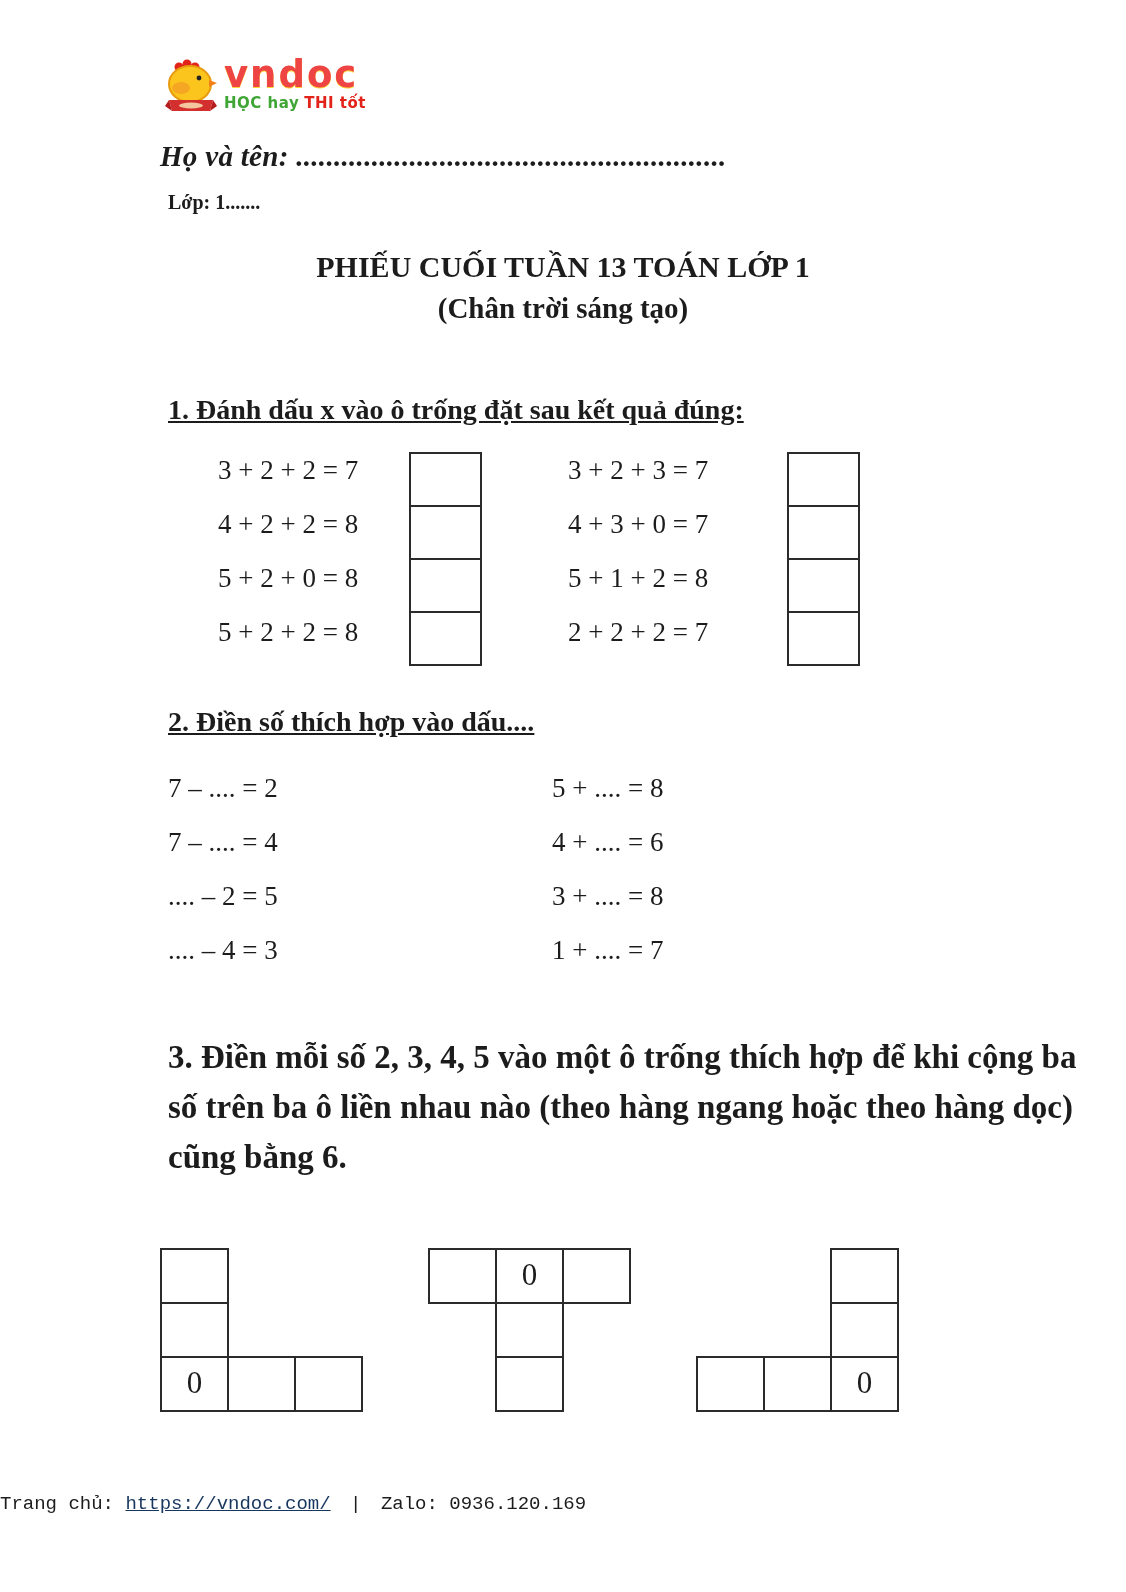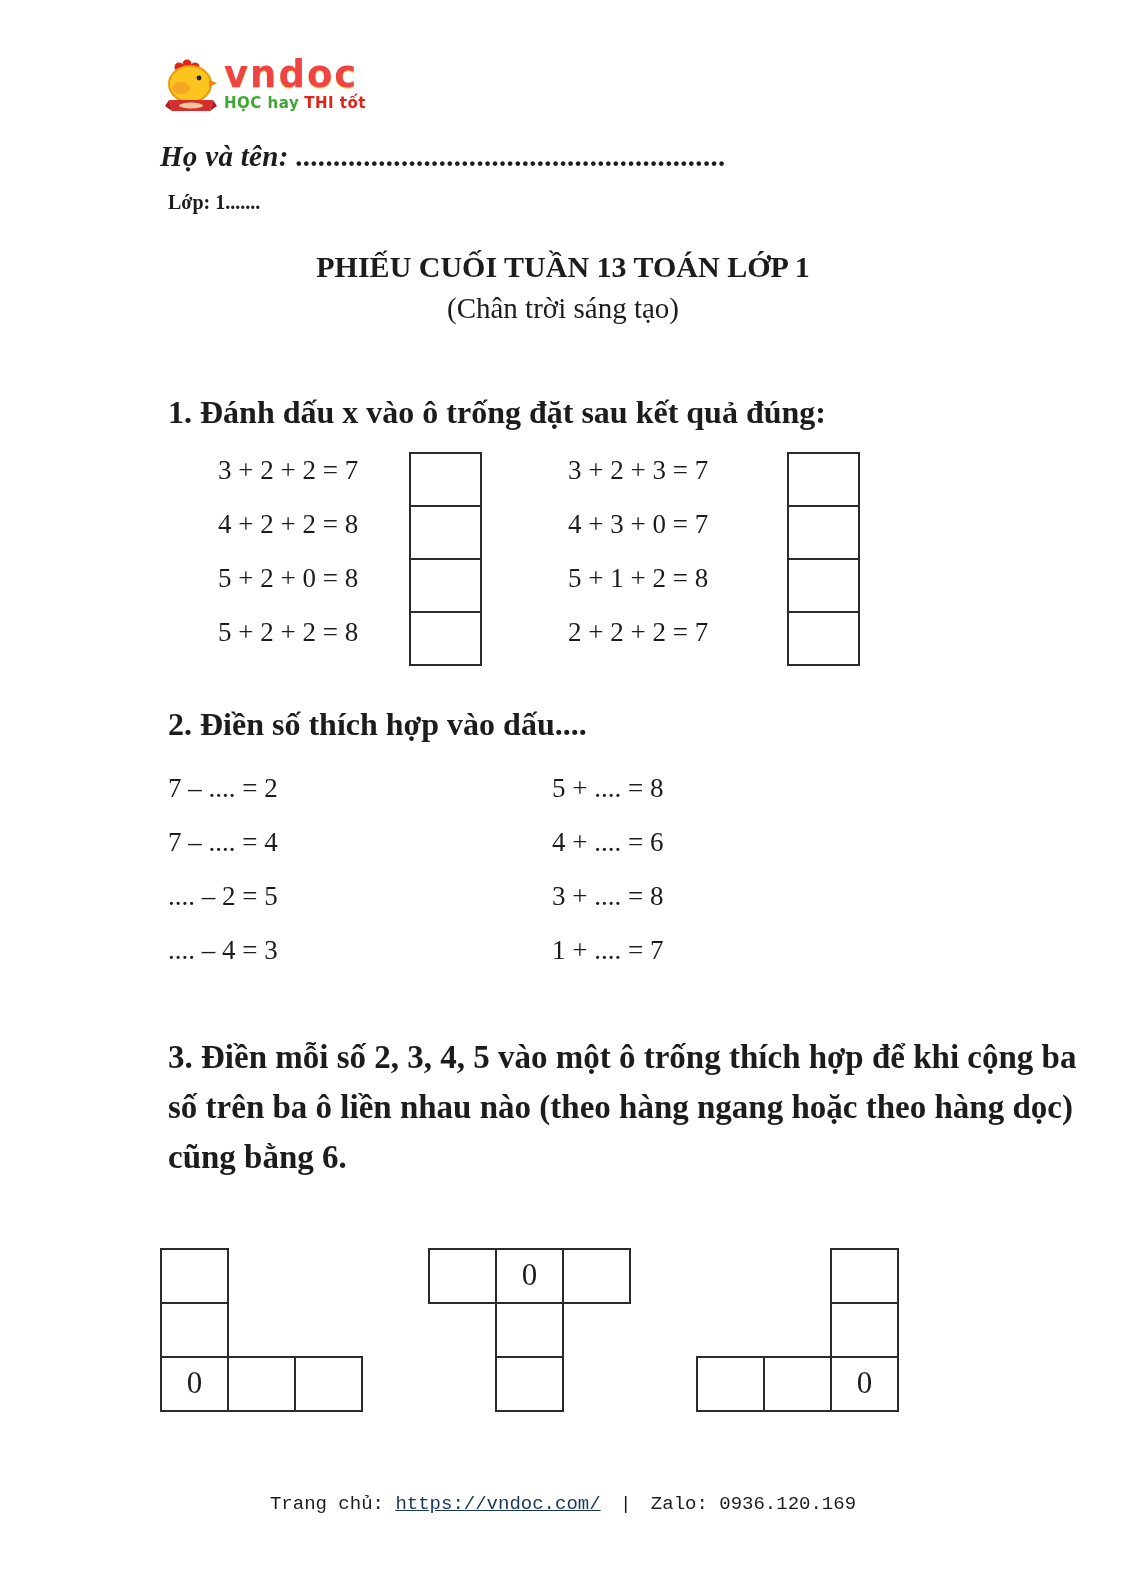--- a/index.html
+++ b/index.html
@@ -15,22 +15,22 @@
     text-shadow:0 1px 0 #fdd835;
   }
   .tagline { font-size:15px; font-weight:bold; margin-top:2px; letter-spacing:0.5px;text-align:right; }
   .tag-green { color:#3FA535; }
   .tag-red { color:#E2231A; margin-left:5px; }
   
   .line { position:absolute; white-space:nowrap; }
   .name-line  { left:160px; top:140px; font-size:29px; font-weight:bold; letter-spacing:0.3px;font-style:italic; }
   .class-line { left:168px; top:191px; font-size:20px; font-weight:bold; }
   .title    { left:0; top:238px; width:1126px; text-align:center; font-size:30px; font-weight:bold;margin-top:12px; }
-  .subtitle { left:0; top:292px; width:1126px; text-align:center; font-size:29px; font-weight:normal; }
-  .heading { font-size:32px; font-weight:bold; }
+  .subtitle { left:0; top:292px; width:1126px; text-align:center; font-size:29px; font-weight:bold; }
+  .heading { font-size:28px; font-weight:bold;text-decoration:underline; }
   .s1-heading { left:168px; top:394px; }
   .s2-heading { left:168px; top:706px;text-align:center; }
   
   .eq-col { position:absolute; }
   .eq { height:54px; line-height:54px; font-size:27px; white-space:nowrap; }
   
   .box-strip { position:absolute; }
   .abox {
     width:73px; height:55px; border:2px solid #2b2b2b; box-sizing:border-box;
     background:#fff; margin-top:-2px;
@@ -41,21 +41,21 @@
   .s3-text div { height:50px; line-height:50px; white-space:nowrap; }
   
   .shape { position:absolute; }
   .cell {
     position:absolute; width:69px; height:56px; border:2px solid #2b2b2b;
     box-sizing:border-box; background:#fff;
     font-size:31px; text-align:center; line-height:50px; color:#1c1c1c;
   }
   
   .footer {
-    position:absolute; left:0; top:1493px; width:1126px; text-align:center;
+    position:absolute; left:0; top:1493px; width:1126px; 
     font-family:"Liberation Mono","DejaVu Sans Mono",monospace; font-size:19px; color:#1c1c1c;
   }
   .footer a { color:#17365D; text-decoration:underline; cursor:pointer; }
   .footer .sep { margin:0 8px; }
 </style>
 </head>
 <body>
 
 <div class="page">
 

